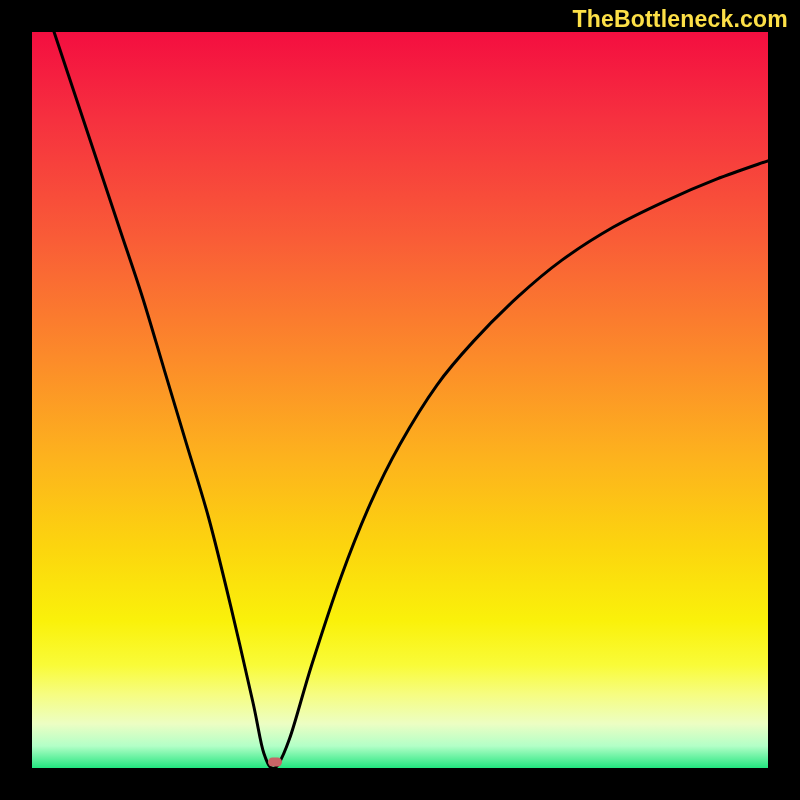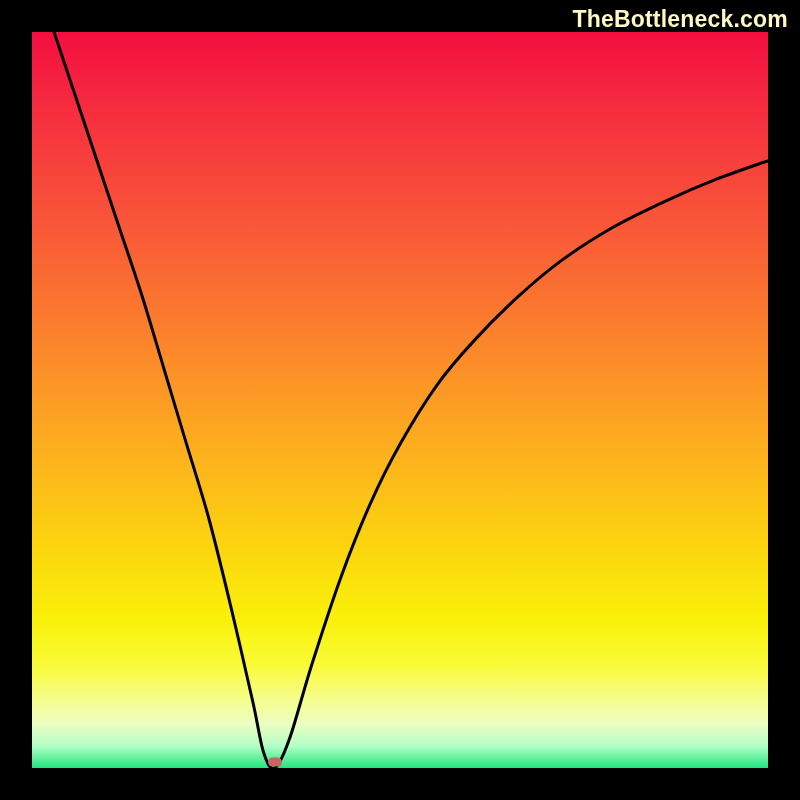--- a/index.html
+++ b/index.html
@@ -41,21 +41,21 @@
       #22e57f 100%
     );
   }
   .watermark {
     position: absolute;
     top: 6px;
     right: 12px;
     font-family: Arial, Helvetica, sans-serif;
     font-size: 23px;
     font-weight: 600;
-    color: #fef9c3;
+    color: #fde047;
     letter-spacing: 0.2px;
     user-select: none;
   }
   svg.curve {
     position: absolute;
     left: 0;
     top: 0;
     width: 736px;
     height: 736px;
   }

